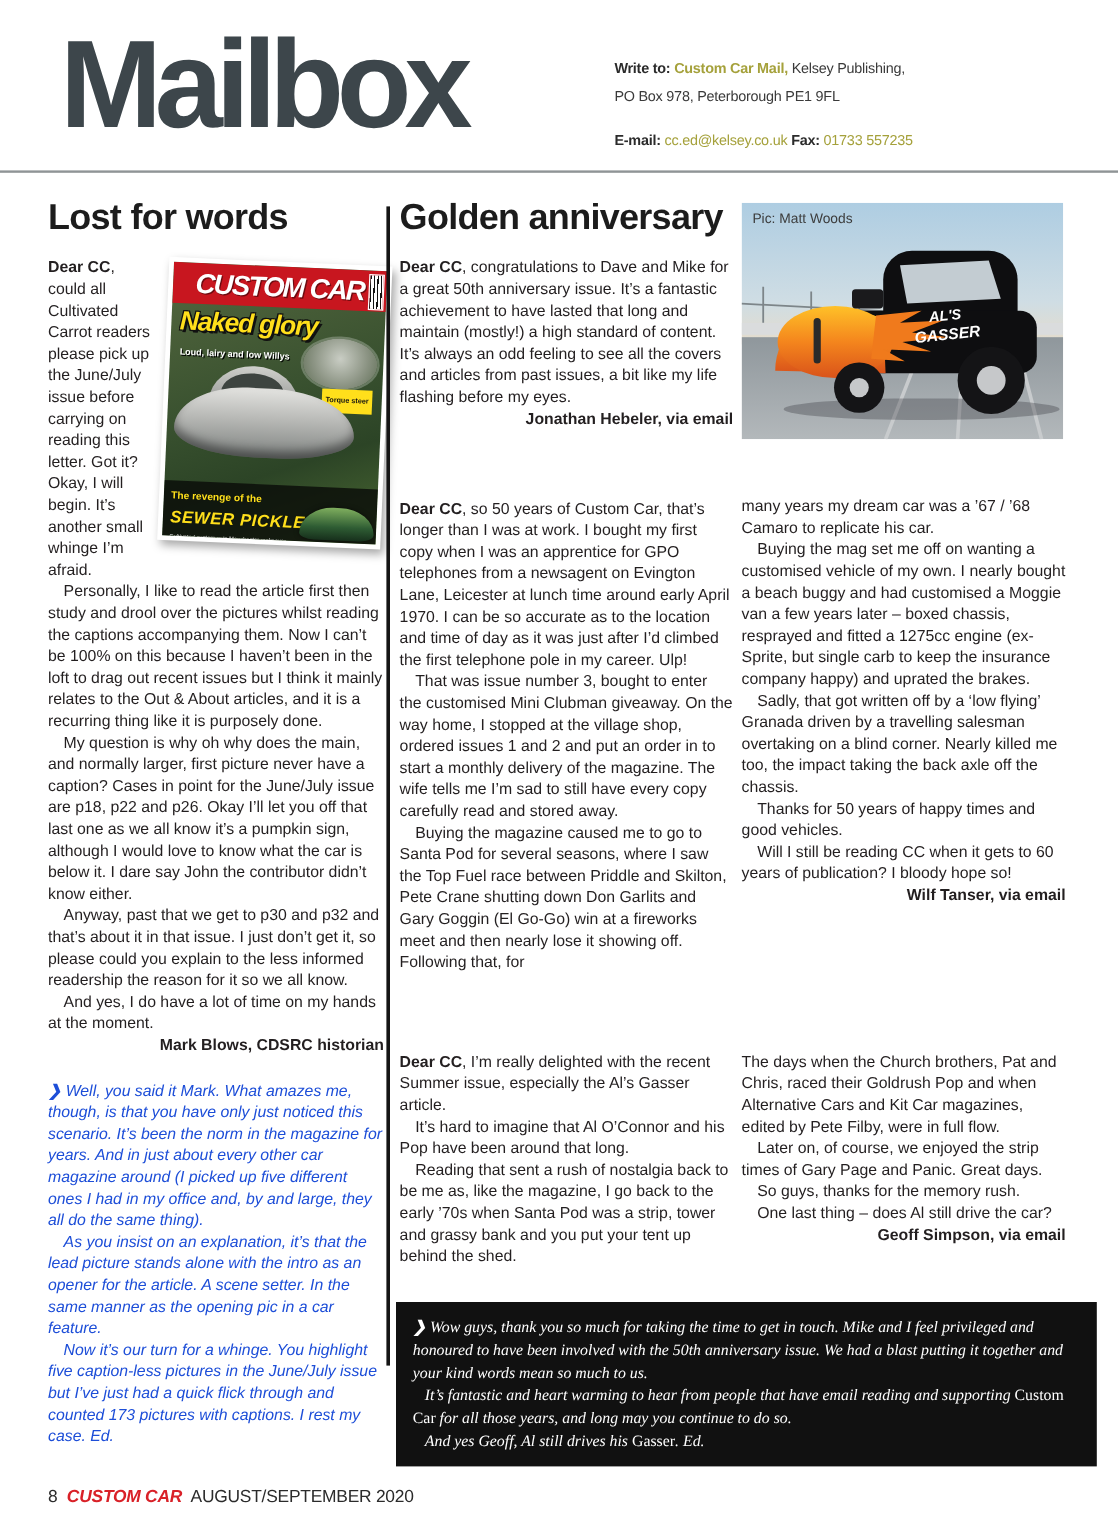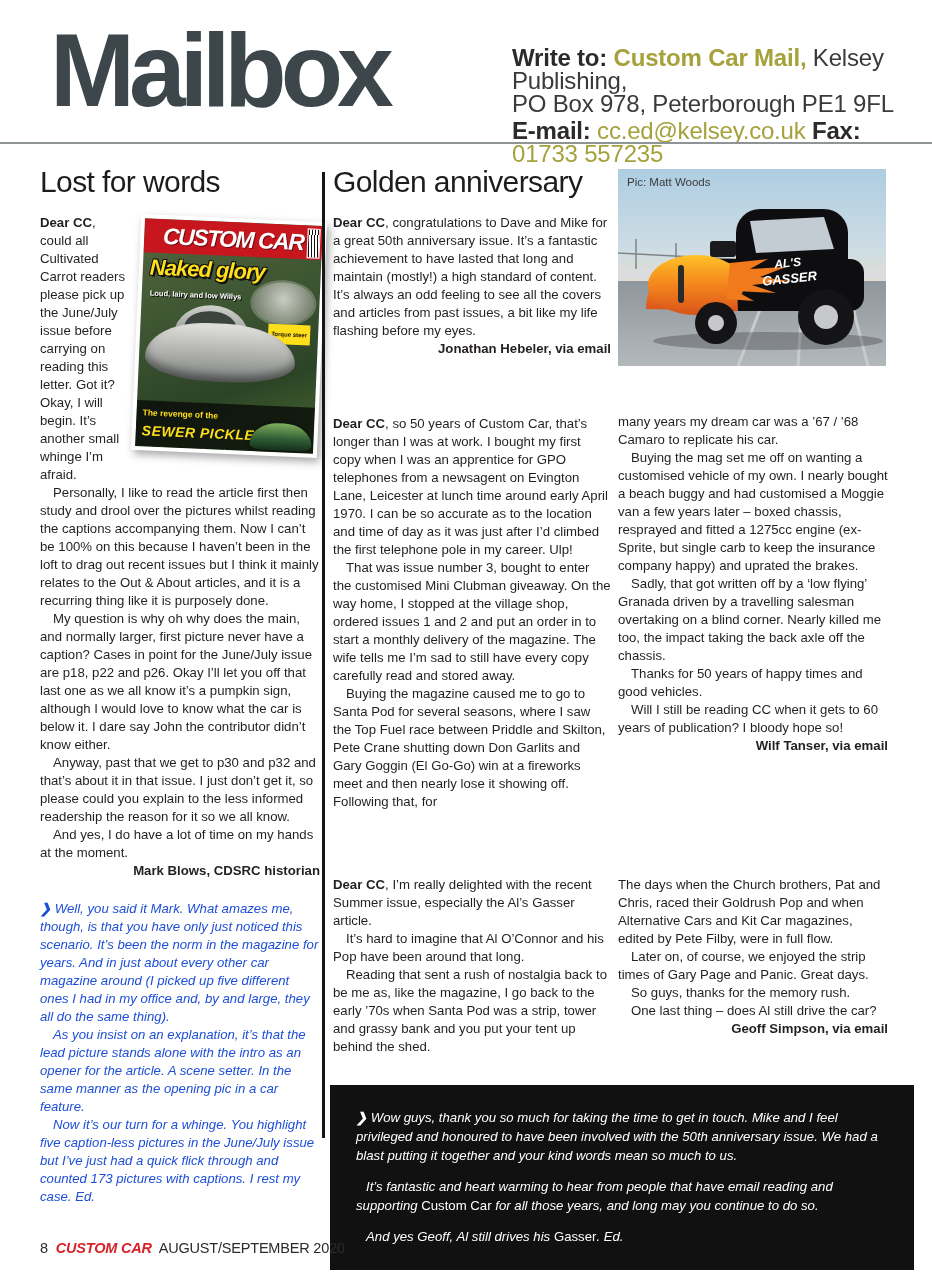--- a/index.html
+++ b/index.html
@@ -6,29 +6,29 @@
   .page{
     position:relative;width:932px;height:1280px;margin:0 auto;background:#ffffff;
     font-family:"Liberation Sans", sans-serif;color:#231f20;overflow:hidden;
   }
   
   .mh-title{
     position:absolute;left:50px;top:18px;
     font-size:102px;font-weight:800;letter-spacing:-6px;color:#3d464b;
     transform:scaleY(1.02);transform-origin:left top;line-height:1;
   }
-  .hdr-info{position:absolute;left:512px;top:46px;width:405px;font-size:24px;line-height:23px;color:#3a3a3a;letter-spacing:-0.2px;}
+  .hdr-info{position:absolute;left:512px;top:46px;width:405px;font-size:12px;line-height:23px;color:#3a3a3a;letter-spacing:-0.2px;}
   .hdr-info .b{font-weight:700;color:#2b2b2b;}
   .hdr-info .accent{color:#a5a13b;}
   .hdr-info .accent.b{color:#a5a13b;}
-  .hl3{margin-top:4px;}
+  .hl3{margin-top:14px;}
   .hdr-rule{position:absolute;left:0;top:142px;width:932px;height:2px;background:#8f9496;}
   
   .col{position:absolute;font-size:13.2px;line-height:18px;}
-  .col h2{margin:0 0 15px 0;font-size:30px;line-height:34px;font-weight:400;letter-spacing:-0.6px;color:#1c1c1c;}
+  .col h2{margin:0 0 15px 0;font-size:30px;line-height:34px;font-weight:700;letter-spacing:-0.6px;color:#1c1c1c;}
   .paras p{margin:0;text-indent:13px;}
   .paras p:first-child{text-indent:0;}
   .sb{font-weight:700;text-align:right;}
   .si{}
   .sr{font-style:normal;}
   .sig{font-weight:700;text-align:right;margin-top:0;}
   .reply{font-style:italic;margin-top:20px;color:#1d4ed8;}
   .col1{left:40px;top:165px;width:280px;}
   .vdivider{position:absolute;left:322px;top:172px;width:3px;height:966px;background:#151515;}
   .col2-head{left:333px;top:165px;width:278px;}
@@ -65,21 +65,21 @@
   .cover-strip-sub{font-size:4.8px;color:#e8e8e8;}
   .cover-greencar{position:absolute;right:2px;bottom:2px;width:62px;height:27px;background:linear-gradient(#7fae5e,#2e5c33 60%,#17301c);border-radius:45% 45% 20% 20%/80% 80% 20% 20%;box-shadow:0 0 4px rgba(0,0,0,.5);}
   
   .photo{position:absolute;left:618px;top:169px;width:268px;height:197px;}
   
   .replybox{
     position:absolute;left:330px;top:1085px;width:584px;box-sizing:border-box;
     background:#111111;color:#ffffff;font-style:italic;font-size:13.2px;line-height:19px;
     padding:11px 14px 12px 14px;
   }
-  .replybox p{margin:12px;text-indent:10px;}
+  .replybox p{margin:0;text-indent:10px;font-family:Liberation Serif, serif;}
   .replybox p:first-child{text-indent:0;}
   
   .footer{position:absolute;left:40px;top:1240px;font-size:14.5px;color:#2b2b2b;letter-spacing:-0.2px;}
   .footer .mag{color:#d92128;font-weight:800;font-style:italic;margin:0 4px;}
 </style>
 </head>
 <body>
 
 <div class="page">
 

